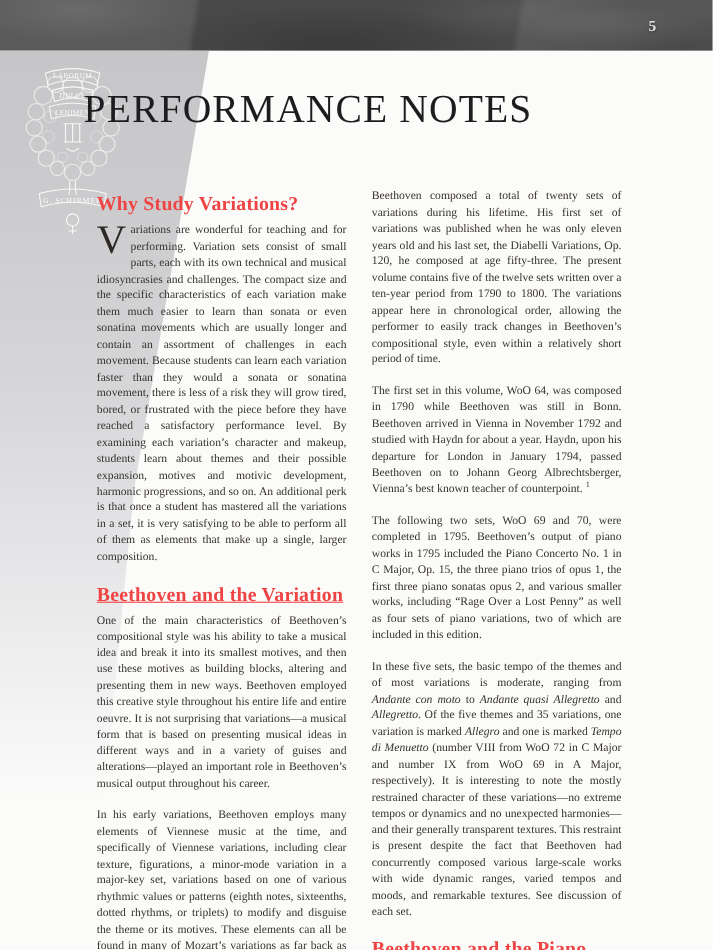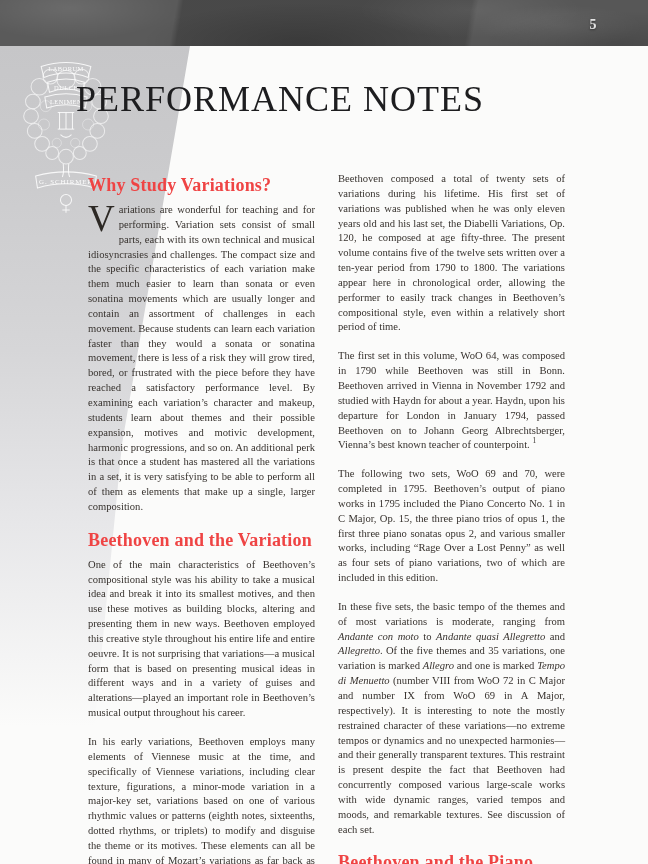--- a/index.html
+++ b/index.html
@@ -50,21 +50,21 @@
     position:absolute;width:227px;text-align:justify;
     color:#37322e;font-size:10.6px;line-height:14.85px;
   }
   .col-left{left:88px;top:174px;}
   .col-right{left:338px;top:172px;}
   .col p{margin:0 0 14px 0;}
   .col h2{
     margin:0 0 7px 0;font-size:18px;line-height:22px;font-weight:700;
     color:#ef4444;text-align:left;letter-spacing:.2px;
   }
-  .col h2.spaced{margin-top:13px;}
+  .col h2.spaced{margin-top:13px;text-decoration:underline;}
   .dropcap{
     float:left;font-size:37px;line-height:28px;
     padding:2px 4px 0 0;color:#2d2925;
   }
   sup{font-size:7.5px;line-height:0;}
   i{}
 </style>
 </head>
 <body>
 

